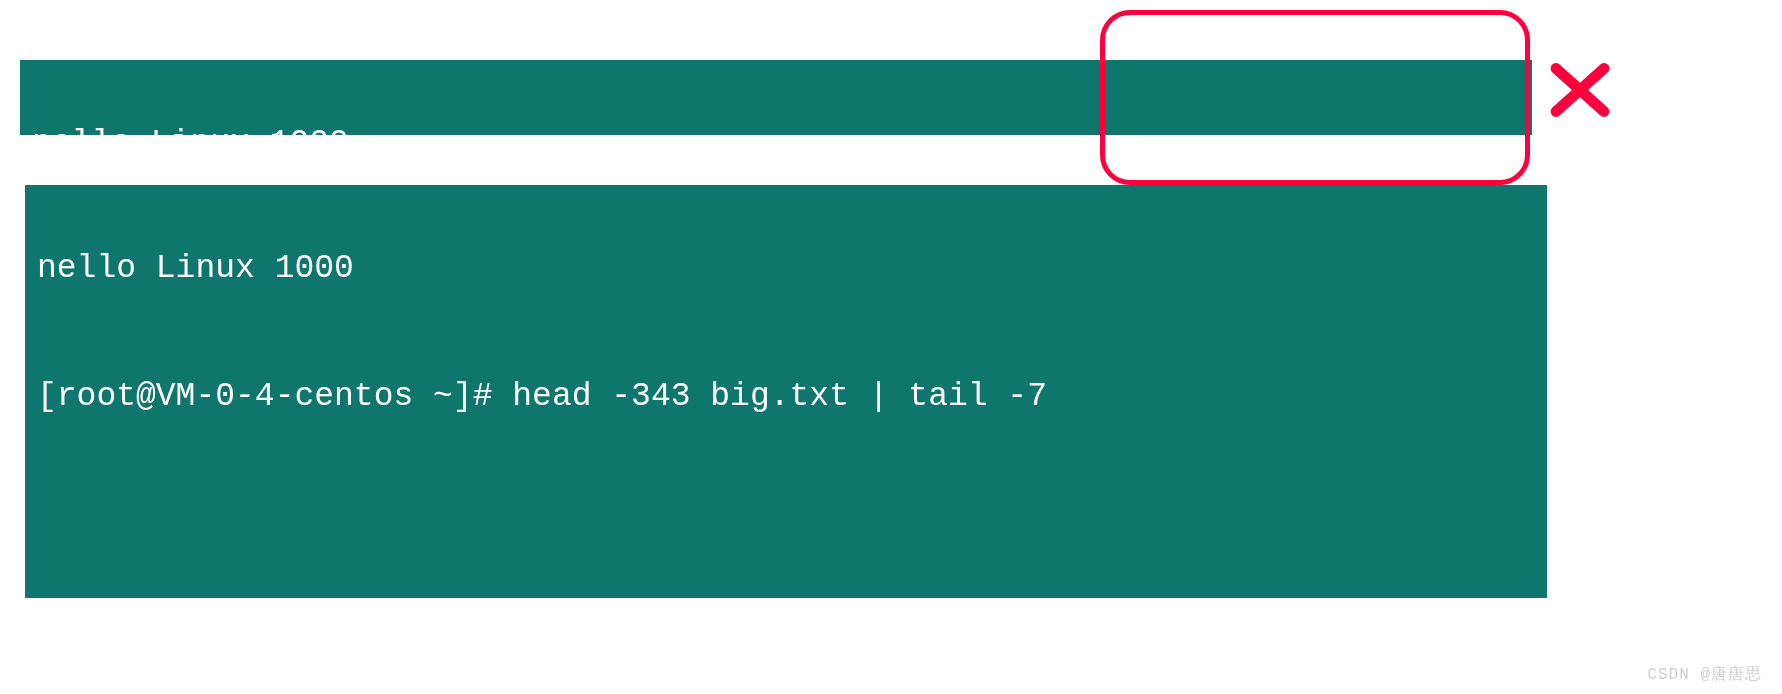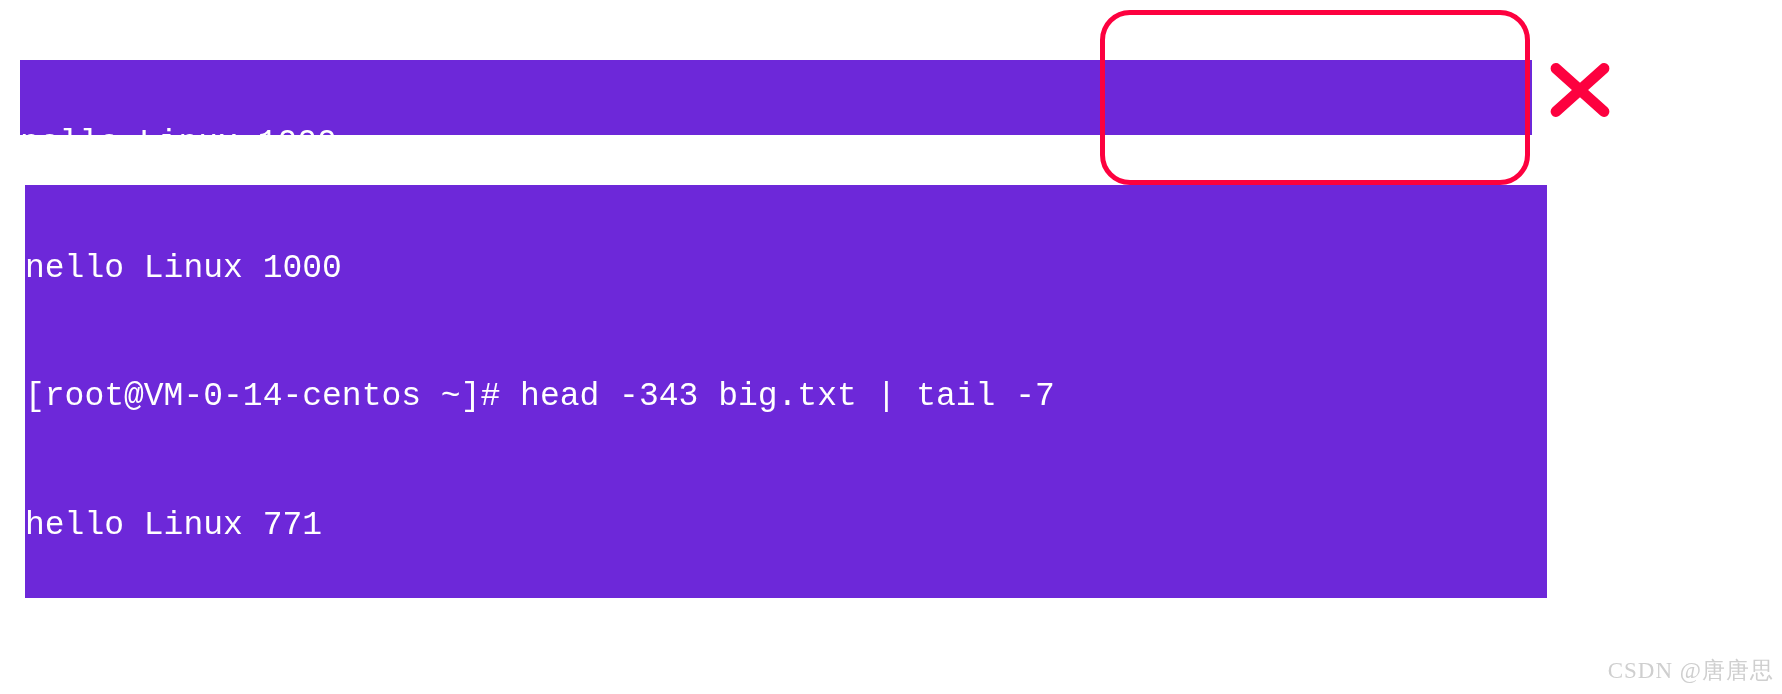--- a/index.html
+++ b/index.html
@@ -7,25 +7,26 @@
     width:1782px;
     height:694px;
     background:#ffffff;
     font-family:"Consolas","Courier New",monospace;
     font-size:33px;
     line-height:1.3;
     position:relative;
     overflow:hidden;
   }
   .term {
-    background:#6d28d9;
+    background:#0f766e;
     color:#fff;
     white-space:pre;
     position:absolute;
     overflow:hidden;
+    padding-left:12px;
   }
   .term1 {
     left:20px; top:60px;
     width:1512px; height:75px;
   }
   .term2 {
     left:25px; top:185px;
     width:1522px; height:413px;
   }
   .annot-box {
@@ -39,23 +40,23 @@
   .annot-x {
     position:absolute;
     left:1545px; top:60px;
     width:70px; height:60px;
     color:#fd013f;
     pointer-events:none;
   }
   .annot-x svg { width:100%; height:100%; }
   .watermark {
     position:absolute;
-    right:8px; bottom:8px;
-    font-family:Liberation Serif, serif;
-    font-size:23px;
+    right:20px; bottom:8px;
+    font-family:Liberation Mono, monospace;
+    font-size:16px;
     color:#cfcfcf;
     letter-spacing:1px;
   }
   .line { display:block; }
 </style>
 </head>
 <body>
 
 <div class="term term1">
   <span class="line" style="margin-top:-23px;">nello Linux 1000</span>
@@ -66,22 +67,21 @@
 
 <div class="annot-x">
   <svg viewBox="0 0 100 100">
     <line x1="10" y1="14" x2="90" y2="86" stroke="#fd013f" stroke-width="18" stroke-linecap="round"></line>
     <line x1="90" y1="14" x2="10" y2="86" stroke="#fd013f" stroke-width="18" stroke-linecap="round"></line>
   </svg>
 </div>
 
 <div class="term term2">
   <span class="line" style="margin-top:-23px;">nello Linux 1000</span>
-  <span class="line"><span>[root@VM-0-14-centos ~]# </span><span>head -343 big.txt | tail -7</span></span>
-  <span class="line">hello Linux 771</span>
+  <span class="line"><span>[root@VM-0-4-centos ~]# </span><span>head -343 big.txt | tail -7</span></span>
   
   
   
   
   
   
   
 </div>
 
 <div class="watermark">CSDN @唐唐思</div>

